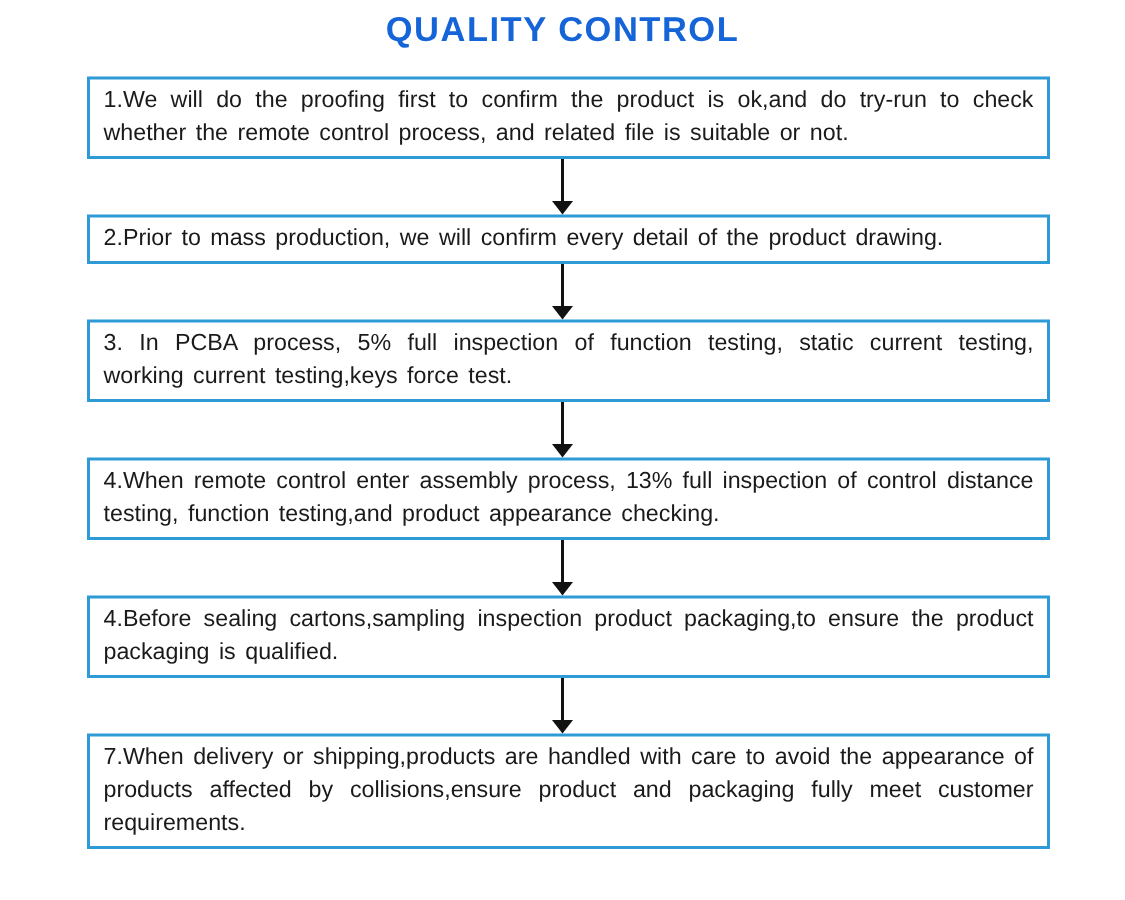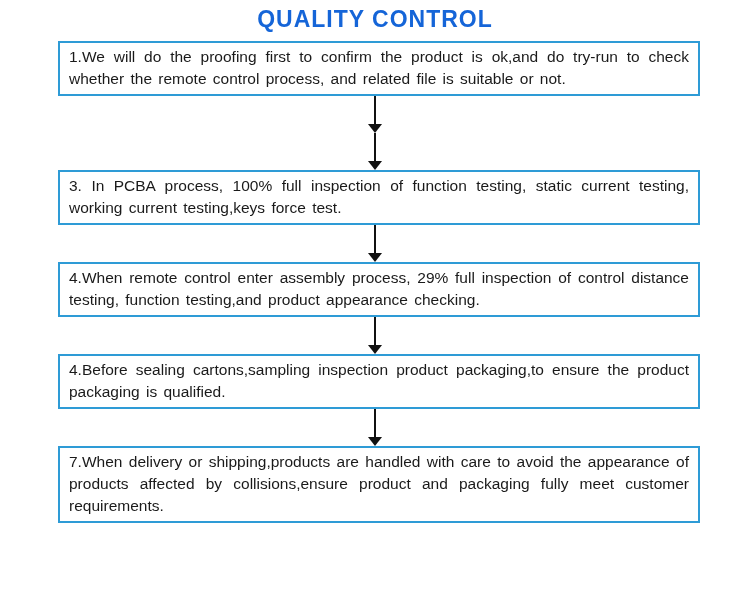--- a/index.html
+++ b/index.html
@@ -18,21 +18,21 @@
   .title {
     margin: 0;
     padding-top: 6px;
     text-align: center;
     color: #1565d8;
     font-size: 23px;
     font-weight: bold;
     letter-spacing: 1px;
   }
   .flow {
-    margin-top: 8px;
+    margin-top: 18px;
   }
   .step-box {
     margin: 0 50px 0 58px;
     border: 2px solid #2e9bd6;
     background: #ffffff;
     padding: 3px 9px 4px 9px;
   }
   .step-box p {
     margin: 0;
     color: #1a1a1a;
@@ -73,37 +73,40 @@
 
     <div class="step-box">
       <p>1.We will do the proofing first to confirm the product is ok,and do try-run to check whether the remote control process, and related file is suitable or not.</p>
     </div>
 
     <div class="arrow">
       <span class="shaft"></span>
       <span class="head"></span>
     </div>
 
-
-    <div class="arrow">
-      <span class="shaft"></span>
-      <span class="head"></span>
-    </div>
-
     <div class="step-box">
-      <p>3. In PCBA process, 100% full inspection of function testing, static current testing, working current testing,keys force test.</p>
+      <p>2.Prior to mass production, we will confirm every detail of the product drawing.</p>
     </div>
 
     <div class="arrow">
       <span class="shaft"></span>
       <span class="head"></span>
     </div>
 
     <div class="step-box">
-      <p>4.When remote control enter assembly process, 29% full inspection of control distance testing, function testing,and product appearance checking.</p>
+      <p>3. In PCBA process, 5% full inspection of function testing, static current testing, working current testing,keys force test.</p>
+    </div>
+
+    <div class="arrow">
+      <span class="shaft"></span>
+      <span class="head"></span>
+    </div>
+
+    <div class="step-box">
+      <p>4.When remote control enter assembly process, 13% full inspection of control distance testing, function testing,and product appearance checking.</p>
     </div>
 
     <div class="arrow">
       <span class="shaft"></span>
       <span class="head"></span>
     </div>
 
     <div class="step-box">
       <p>4.Before sealing cartons,sampling inspection product packaging,to ensure the product packaging is qualified.</p>
     </div>

